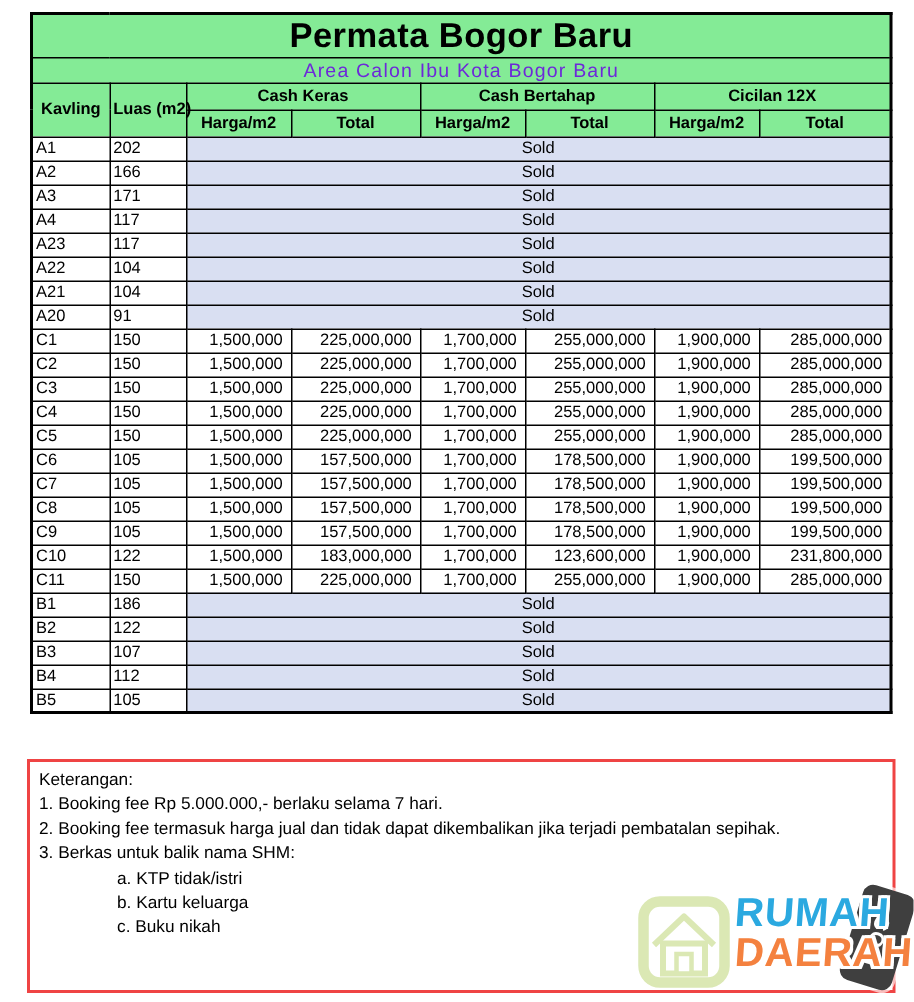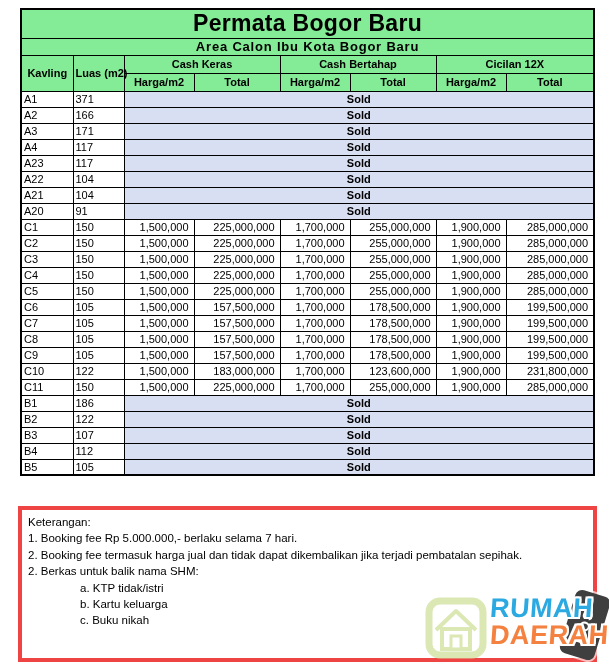--- a/index.html
+++ b/index.html
@@ -17,35 +17,35 @@
   .price-table td, .price-table th {
     border:1px solid #000; padding:0 2px; font-size:11px;
     white-space:nowrap; overflow:visible;
   }
   .title-row td {
     background:#84EB96; height:29px; text-align:center;
     font-size:23px; font-weight:bold; letter-spacing:0.3px;margin-left:12px;
   }
   .subtitle-row td {
     background:#84EB96; height:17px; text-align:center;
-    font-size:13px; font-weight:bold; letter-spacing:0.8px; color:#000000;
+    font-size:13px; font-weight:normal; letter-spacing:0.8px; color:#6d28d9;
   }
   .price-table thead th {
     background:#84EB96; font-weight:bold; text-align:center; height:18px;
   }
   .price-table tbody td { height:16px; background:#fff; }
   .price-table td.center { }
   .price-table td.num { text-align:right; padding-right:5px; }
   .price-table td.sold-cell {
-    background:#D9DFF2; text-align:center; font-weight:bold;
+    background:#D9DFF2; text-align:center; font-weight:normal;
   }
   
   .notes-box {
     position:absolute; left:18px; top:506px; width:579px; height:156px;
-    border:4px solid #ef4444; background:#fff;
+    border:2px solid #ef4444; background:#fff;
     padding:4px 0 0 6px; font-size:11.5px; line-height:16.4px;
   }
   .note-line { white-space:nowrap; }
   .note-line.indent { padding-left:52px; }
   
   .watermark { position:absolute; left:424px; top:592px; width:185px; height:74px; }
   .wm-tag {
     position:absolute; right:6px; top:0px; width:36px; height:66px;
     background:#3f3f3f; border-radius:7px; transform:rotate(17deg);
     box-shadow:0 0 0 2px rgba(255,255,255,0.65);
@@ -99,21 +99,21 @@
       <th>Total</th>
       <th>Harga/m2</th>
       <th>Total</th>
       <th>Harga/m2</th>
       <th>Total</th>
     </tr>
   </thead>
   <tbody>
       <tr>
         <td class="center">A1</td>
-        <td class="center">371</td>
+        <td class="center">202</td>
         <td class="sold-cell" colspan="6">Sold</td>
       </tr>
       <tr>
         <td class="center">A2</td>
         <td class="center">166</td>
         <td class="sold-cell" colspan="6">Sold</td>
       </tr>
       <tr>
         <td class="center">A3</td>
         <td class="center">171</td>
@@ -280,21 +280,21 @@
         <td class="sold-cell" colspan="6">Sold</td>
       </tr>
     </tbody>
 </table>
 
 <div class="notes-box">
   <div>
       <div class="note-line">Keterangan:</div>
       <div class="note-line">1. Booking fee Rp 5.000.000,- berlaku selama 7 hari.</div>
       <div class="note-line">2. Booking fee termasuk harga jual dan tidak dapat dikembalikan jika terjadi pembatalan sepihak.</div>
-      <div class="note-line">2. Berkas untuk balik nama SHM:</div>
+      <div class="note-line">3. Berkas untuk balik nama SHM:</div>
       <div class="note-line indent">a. KTP tidak/istri</div>
       <div class="note-line indent">b. Kartu keluarga</div>
       <div class="note-line indent">c. Buku nikah</div>
     </div>
 </div>
 
 <div class="watermark">
   <div class="wm-tag">
     <span>.COM</span>
   </div>

